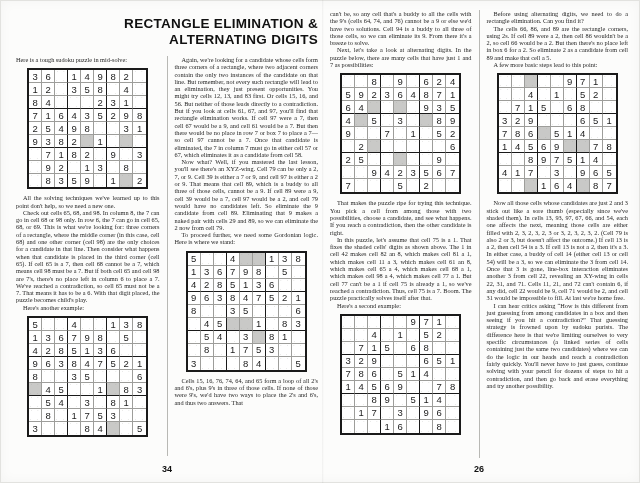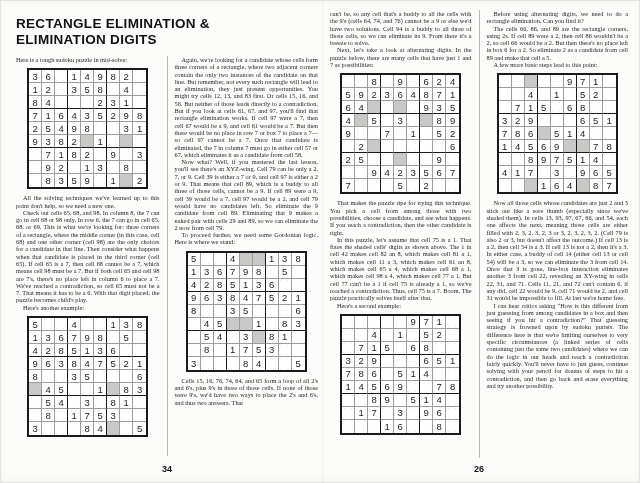--- a/index.html
+++ b/index.html
@@ -17,21 +17,21 @@
   .gutter{
     position:absolute;top:0;bottom:0;left:322px;width:2px;
     background:linear-gradient(90deg, rgba(0,0,0,0.05), rgba(0,0,0,0));
   }
   .page{position:absolute;top:10px;height:464px;}
   .page-left{left:16px;width:302px;}
   .page-right{left:330px;width:298px;}
   .book-title{
     font-family:"Liberation Sans", sans-serif;
     font-weight:800;font-size:13.5px;line-height:16px;
-    letter-spacing:0.3px;text-align:left;color:#111;
+    letter-spacing:0.3px;text-align:right;color:#111;
     margin:6px 0 8px 0;
   }
   .cols{display:flex;align-items:stretch;}
   .cols-p34{height:400px;}
   .cols-p35{height:448px;}
   .col{flex:1 1 0;min-width:0;overflow:hidden;}
   .col + .col{border-left:1px solid #b8b8b4;padding-left:7px;margin-left:7px;}
   p{
     margin:0;font-size:6.3px;line-height:7.3px;text-align:justify;color:#252525;
   }
@@ -75,21 +75,21 @@
 </style>
 </head>
 <body>
 
 <div class="spread">
   <div class="gutter"></div>
 
   <div class="page page-left">
     <div class="book-title">
       <div>RECTANGLE ELIMINATION &amp;</div>
-      <div>ELIMINATION DIGITS</div>
+      <div>ALTERNATING DIGITS</div>
     </div>
     <div class="cols cols-p34">
       <div class="col">
         <p>Here is a tough sudoku puzzle in mid-solve:</p>
         <div class="sudoku">
             <div class="cell">3</div>
             <div class="cell">6</div>
             <div class="cell vline empty"></div>
             <div class="cell">1</div>
             <div class="cell">4</div>

